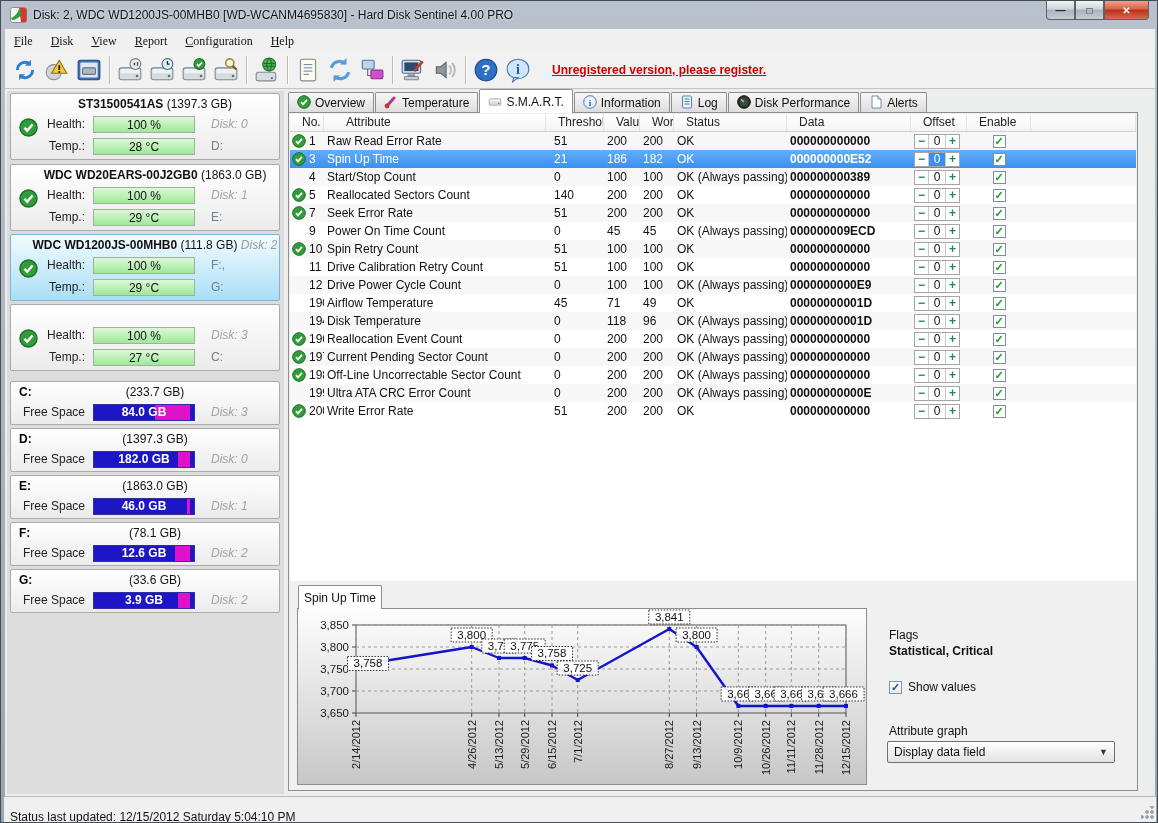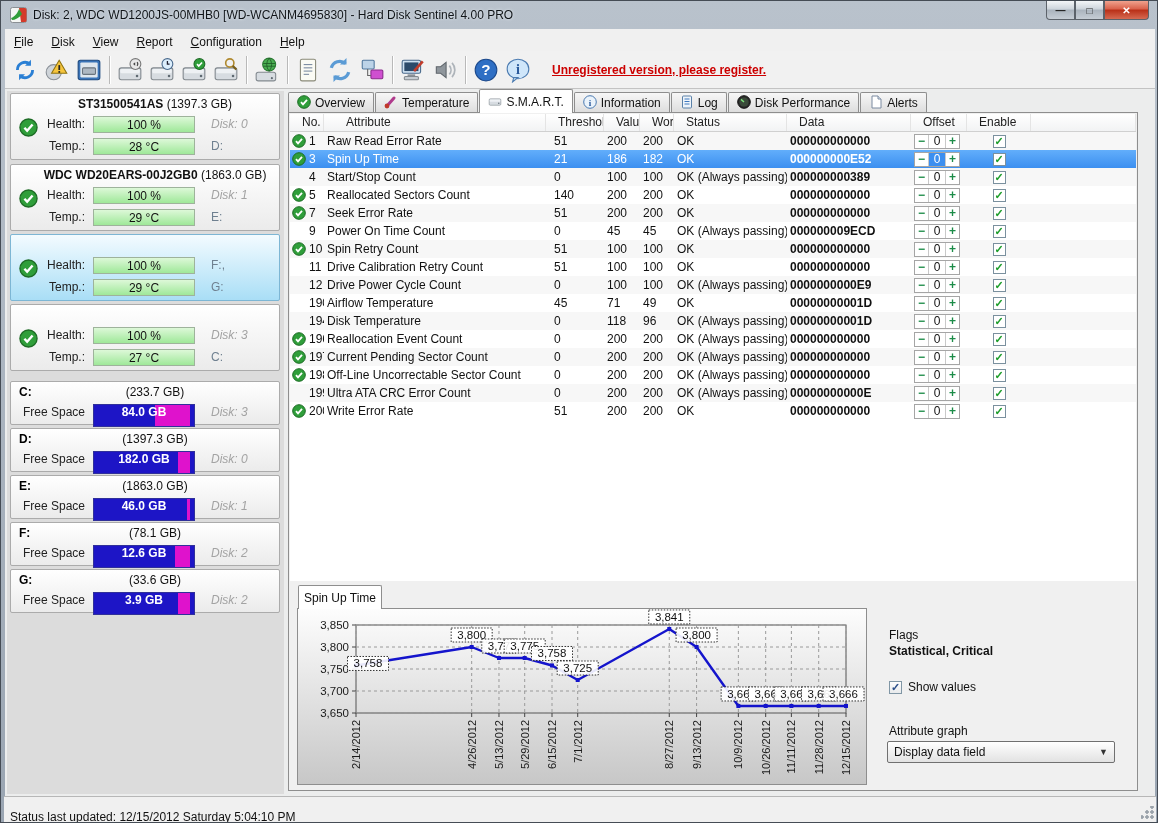--- a/index.html
+++ b/index.html
@@ -13,21 +13,21 @@
   .titlebar .title { font-size:12px; color:#101418; text-shadow:0 0 3px #e8eef4; white-space:nowrap; }
   .winbtns { position:absolute; right:8px; top:0; display:flex; }
   .winbtn { width:29px; height:19px; border:1px solid #5c626a; border-top:none; display:flex; align-items:center; justify-content:center;
             background:linear-gradient(#f4f6f8,#cdd4db 45%,#aab3bd 50%,#c6cdd5); color:#222; font-size:10px; font-weight:bold; }
   .winbtn.close { width:45px; background:linear-gradient(#f0a28e,#d9604a 45%,#b92f17 50%,#d66a52); color:#fff;
                   border-bottom-right-radius:4px; }
   .winbtn.min { border-bottom-left-radius:4px; }
 
   
   .menubar { position:absolute; left:4px; top:28px; width:1150px; height:26px; background:#f0f0f0;
-             border-bottom:1px solid #d9d9d9; display:flex; align-items:center; font-size:12px; color:#111; }
+             border-bottom:1px solid #d9d9d9; display:flex; align-items:center; font-size:12px; color:#111;font-family:Liberation Serif, serif; }
   .menubar .mitem { padding:3px 9px; }
   .menubar .mitem u { text-decoration:underline; }
   .toolbar { position:absolute; left:4px; top:50px; width:1150px; height:38px; background:#f1f1f1;
              border-bottom:1px solid #c3c3c3; display:flex; align-items:center; padding-left:4px; }
   .tbtn { width:32px; height:32px; display:flex; align-items:center; justify-content:center; border:1px solid transparent; border-radius:3px; }
   .tbtn svg { width:26px; height:26px; }
   .tsep { width:1px; height:28px; background:#b9b9b9; margin:0 4px; box-shadow:1px 0 0 #fff; }
   .reglink { margin-left:18px; color:#cc0000; font-weight:bold; font-size:12px; text-decoration:underline; cursor:pointer; }
 
   
@@ -41,21 +41,21 @@
   .card .cardtitle b { font-weight:bold; }
   .card .cardtitle .dsk { font-style:italic; color:#9b9b9b; }
   .crow { position:absolute; left:0; width:100%; height:18px; font-size:12px; color:#222; }
   .crow .lbl { position:absolute; right:194px; top:1px; }
   .crow .bar { position:absolute; left:82px; top:0; width:102px; height:17px; border:1px solid #9eb39b;
                background:linear-gradient(#ddf8d8,#9fe899); text-align:center; font-size:12px; line-height:16px; color:#111; }
   .crow .right { position:absolute; left:200px; top:1px; }
   .right.dsk { font-style:italic; color:#a3a3a3; }
   .right.drv { color:#6f8090; }
   .statusico { position:absolute; left:8px; width:19px; height:19px; }
-  .freebar { position:absolute; left:82px; top:0; width:102px; height:23px; border:1px solid #30309a; background:#1d15c6; }
+  .freebar { position:absolute; left:82px; top:0; width:102px; height:17px; border:1px solid #30309a; background:#1d15c6; }
   .freebar .mag { position:absolute; top:0; height:100%; background:#df12cc; }
   .freebar .txt { position:absolute; width:100%; text-align:center; color:#fff; font-weight:bold; font-size:12px; line-height:15px; }
 
   
   .tabstrip { position:absolute; left:283px; top:2px; height:22px; display:flex; align-items:flex-end; }
   .tab { height:21px; display:flex; align-items:center; gap:4px; padding:0 8px; font-size:12px; color:#111;
          background:linear-gradient(#f7f7f7,#dcdcdc); border:1px solid #8e8e8e; border-bottom:none; border-radius:2px 2px 0 0; margin-right:1px; }
   .tab.active { height:24px; background:#fff; position:relative; z-index:3; }
   .tab svg { width:14px; height:14px; }
 
@@ -298,20 +298,21 @@
             <span class="bar">100 %</span>
             <span class="right dsk">Disk: 1</span>
           </div>
           <div class="crow" style="top:44px">
             <span class="lbl">Temp.:</span>
             <span class="bar">29 °C</span>
             <span class="right drv">E:</span>
           </div>
         </div>
         <div class="card sel" style="top: 143px; height: 67px;">
+          <div class="cardtitle"><b>WDC WD1200JS-00MHB0</b> (111.8 GB) <span class="dsk">Disk: 2</span></div>
           <svg class="statusico" style="top:24px" viewBox="0 0 14 14">
             <circle cx="7" cy="7" r="6.3" fill="#2f9e3a" stroke="#1c6b24"></circle>
             <path d="M4 7.2l2 2.2 4-4.6" fill="none" stroke="#fff" stroke-width="1.8"></path>
           </svg>
           <div class="crow" style="top:22px">
             <span class="lbl">Health:</span>
             <span class="bar">100 %</span>
             <span class="right drv">F:,</span>
           </div>
           <div class="crow" style="top:44px">

